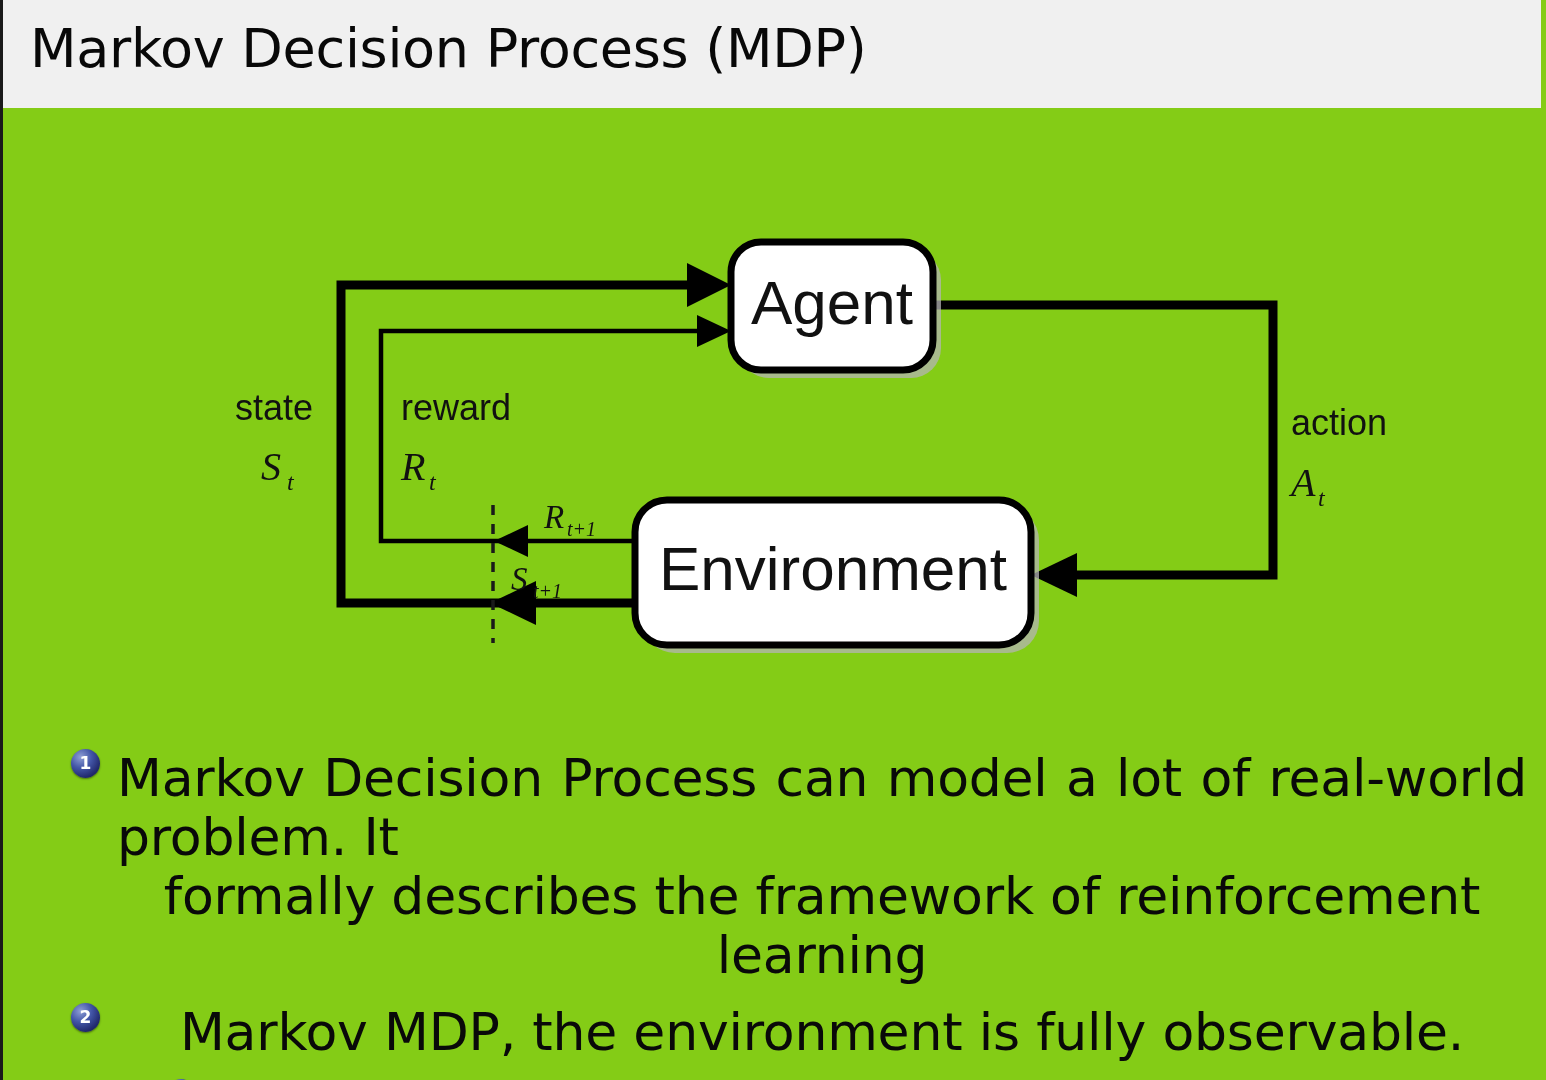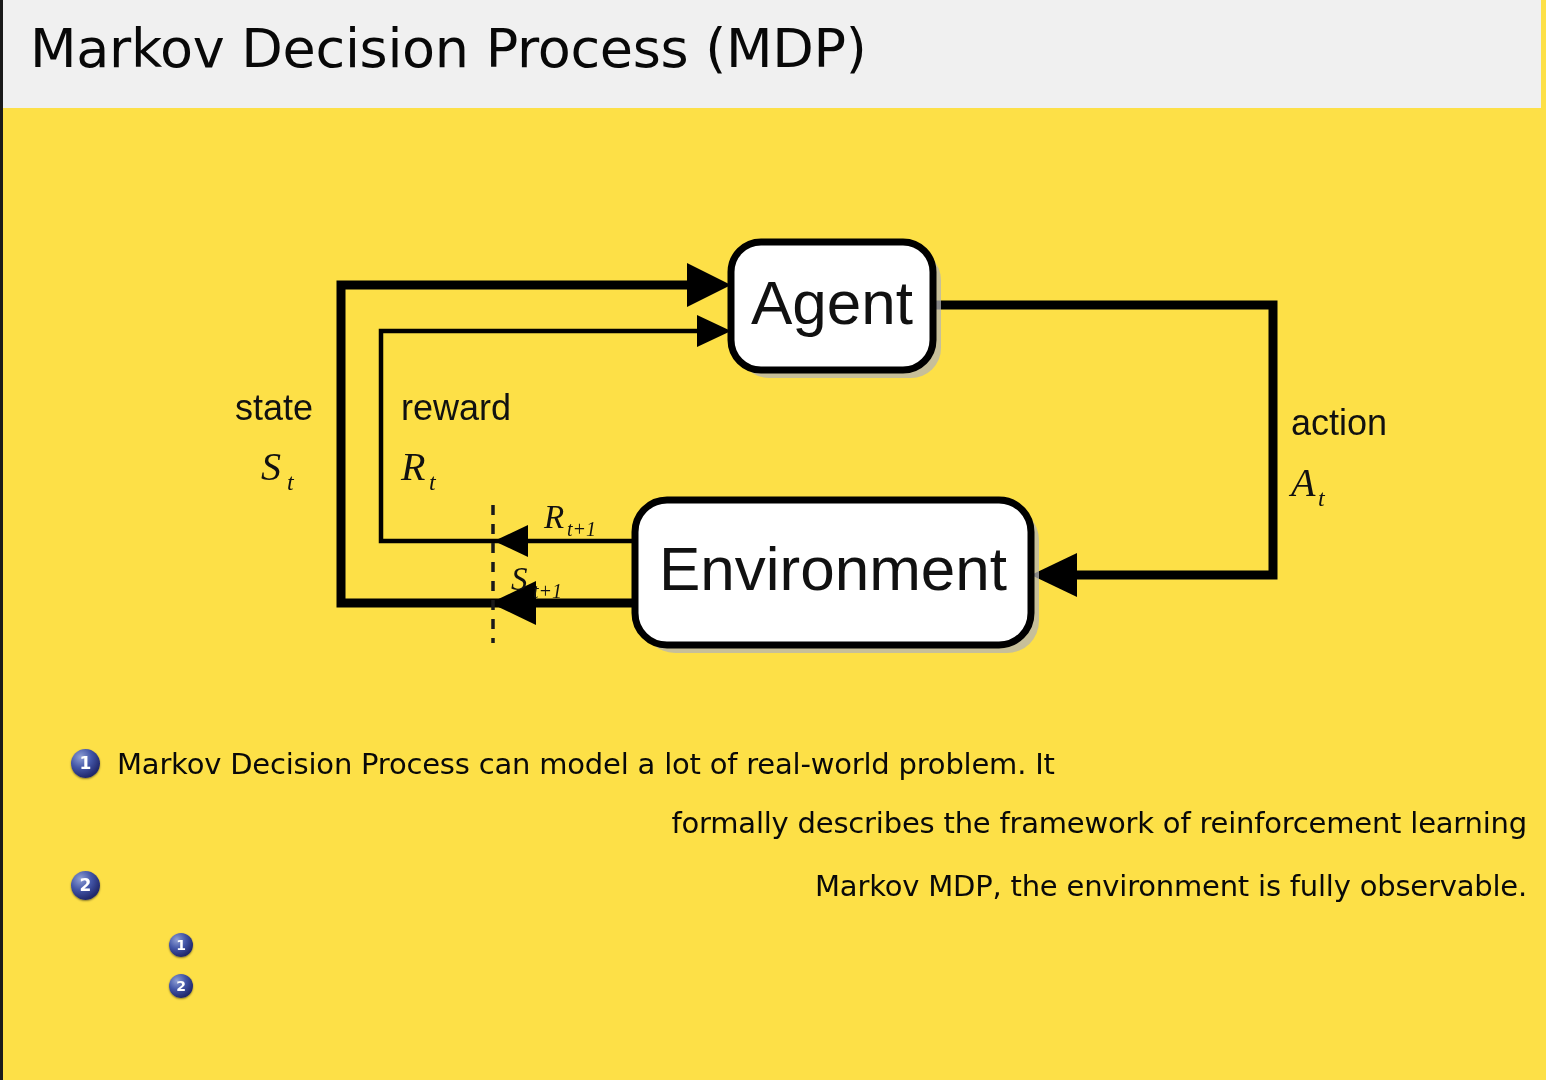--- a/index.html
+++ b/index.html
@@ -8,21 +8,21 @@
     padding: 0;
     background: #ffffff;
   }
   body {
     font-family: "Liberation Sans", sans-serif;
   }
   #slide {
     position: relative;
     width: 1546px;
     height: 1080px;
-    background: #fde047;
+    background: #84cc16;
     overflow: hidden;
     border-left: 3px solid #1a1a1a;
     box-sizing: border-box;
     padding-left: 28px;
   }
 
   
   #header-band {
     position: absolute;
     left: 0;
@@ -166,27 +166,28 @@
     font-size: 14px;
     margin-top: 13px;
     margin-right: 16px;
   }
   .bullet-text {
     font-family: "DejaVu Sans", sans-serif;
     color: #090909;
     letter-spacing: -0.2px;
   }
   .level1 .bullet-text {
-    font-size: 29px;
+    font-size: 52px;
     line-height: 59px;
     width: 1410px;
     text-align: justify;
+    margin-top: 14px;
   }
   .level1 .bullet-text .lastline {
-    text-align: right;
+    text-align: center;
   }
   .level2 .bullet-text {
     font-size: 35px;
     line-height: 54px;
   }
 </style>
 </head>
 <body>
 
 <div id="slide">

